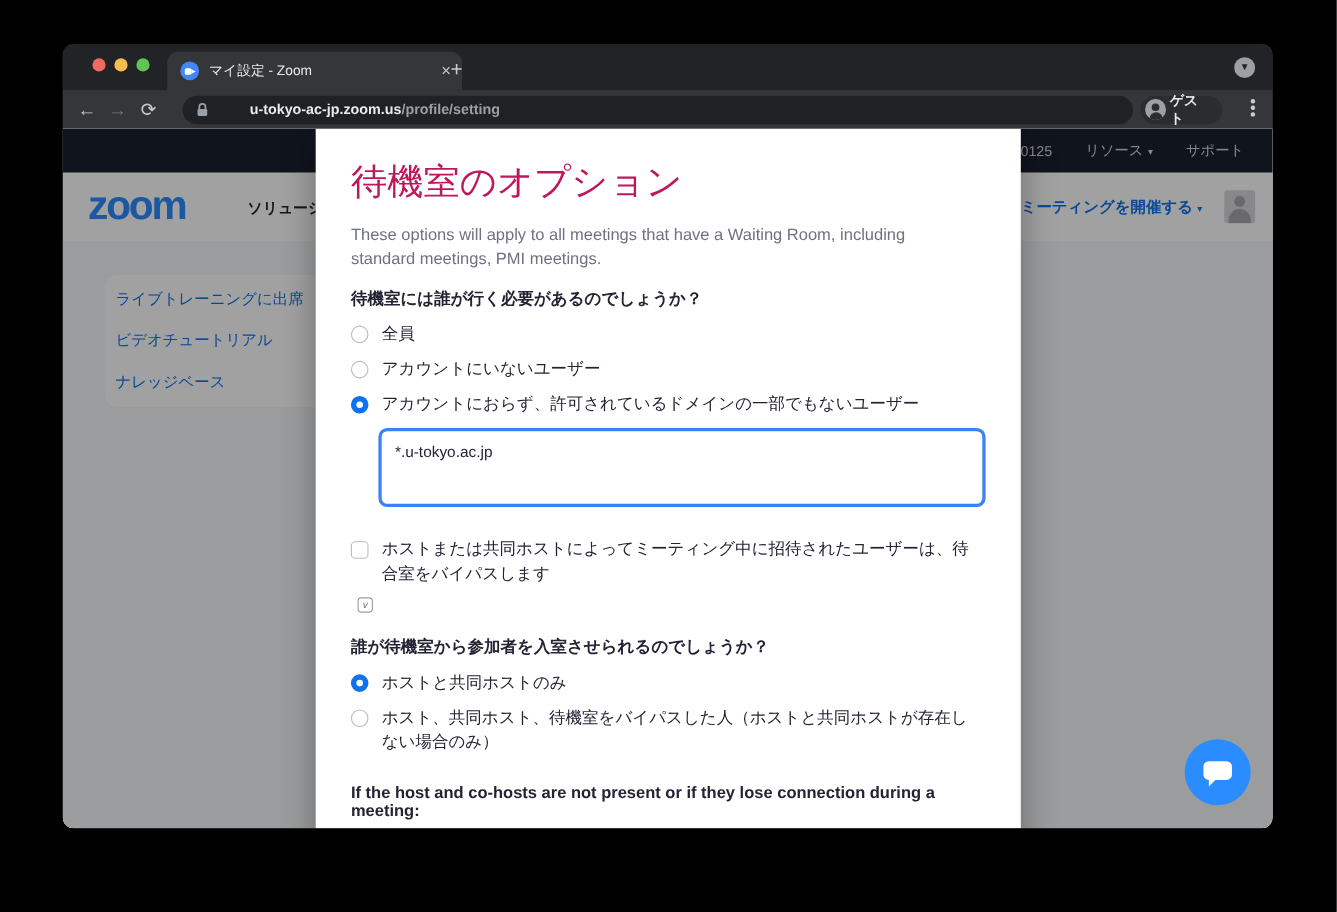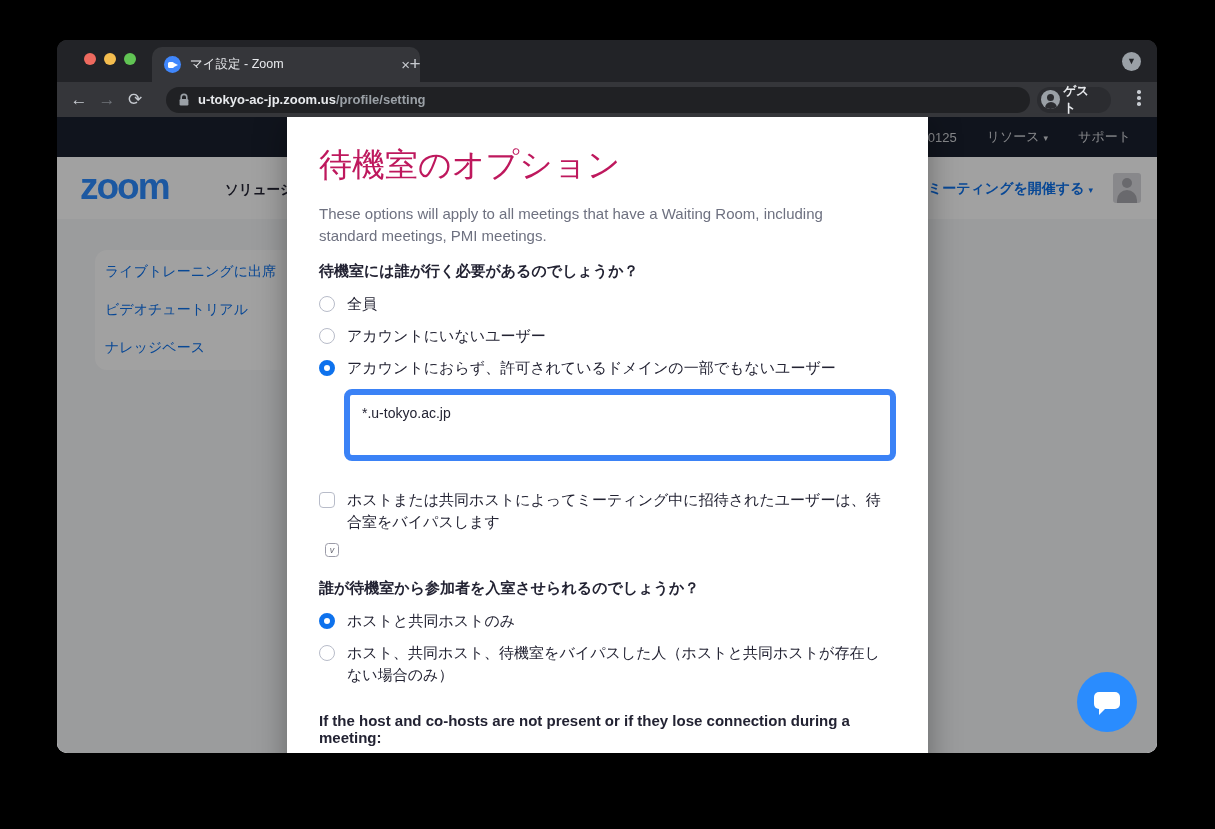--- a/index.html
+++ b/index.html
@@ -34,21 +34,21 @@
                text-align:center; line-height:19px; }
 
   
   .toolbar { position:relative; height:35px; background:#35363a; display:flex;
              align-items:center; }
   .navbtn { width:28px; text-align:center; font-size:17px; color:#c7cbd1; }
   .navbtn.back { margin-left:8px; }
   .navbtn.fwd { color:#70747a; }
   .addrbar { position:absolute; left:109px; top:4.5px; width:864px; height:26px;
              border-radius:13px; background:#202124; display:flex; align-items:center;
-             padding:0 12px; }
+             padding:0 12px;gap:29px; }
   .addr-text { font-size:13px; margin-left:8px; white-space:nowrap; }
   .addr-domain { color:#e8eaed; font-weight:bold; }
   .addr-path { color:#9aa0a6; font-weight:bold; }
   .guestpill { position:absolute; left:980px; top:4.5px; width:74px; height:26px;
                border-radius:13px; background:#2b2c30; display:flex; align-items:center;
                padding:0 10px 0 4px; gap:4px; }
   .gp-avatar { width:19px; height:19px; border-radius:50%; background:#9aa0a6; position:relative; overflow:hidden; }
   .gp-avatar:before { content:""; position:absolute; left:6px; top:3.5px; width:7px; height:7px;
                       border-radius:50%; background:#2b2c30; }
   .gp-avatar:after { content:""; position:absolute; left:3.5px; top:11.5px; width:12px; height:8px;
@@ -99,21 +99,21 @@
   .m-q.en { margin-top:26px; }
   .optgroup { margin-top:12px; }
   .optrow { display:flex; align-items:flex-start; gap:12px; margin-bottom:10px; }
   .optrow .lbl { font-size:15px; line-height:22px; color:#232333; width:545px; }
   .radio { width:16px; height:16px; border-radius:50%; border:1.5px solid #b8bcc9;
            background:#fff; flex:0 0 auto; margin-top:3px; }
   .radio.selected { border:5px solid #0e72ed; }
   .checkbox { width:16px; height:16px; border-radius:4px; border:1.5px solid #b8bcc9;
               background:#fff; flex:0 0 auto; margin-top:3px; }
   .domains { display:block; margin:8px 0 0 25px; width:552px; height:72px;
-             border:6px solid #3b82f6; border-radius:8px; resize:none; padding:10px 12px;
+             border:3px solid #3b82f6; border-radius:8px; resize:none; padding:10px 12px;
              font-size:14px; color:#232333; font-family:"Liberation Sans","DejaVu Sans",sans-serif;
              outline:none; }
   .chkrow { margin-top:28px; }
   .chkrow.second { margin-top:12px; }
   .v-badge { margin:10px 0 0 6px; width:14px; height:14px; border:1px solid #9b9ba8;
              border-radius:3.5px; font-size:9px; font-style:italic; color:#6b6b76;
              display:flex; align-items:center; justify-content:center; }
   .m-q.q2 { margin-top:22px; }
 
   

